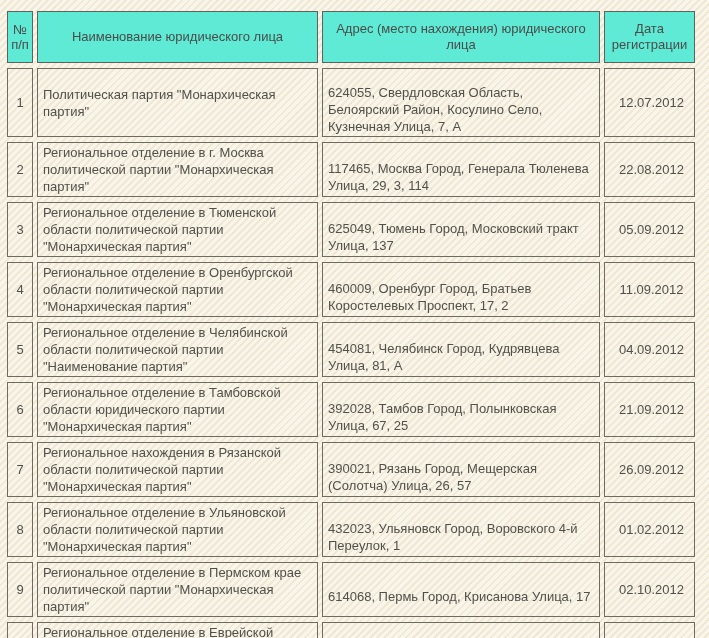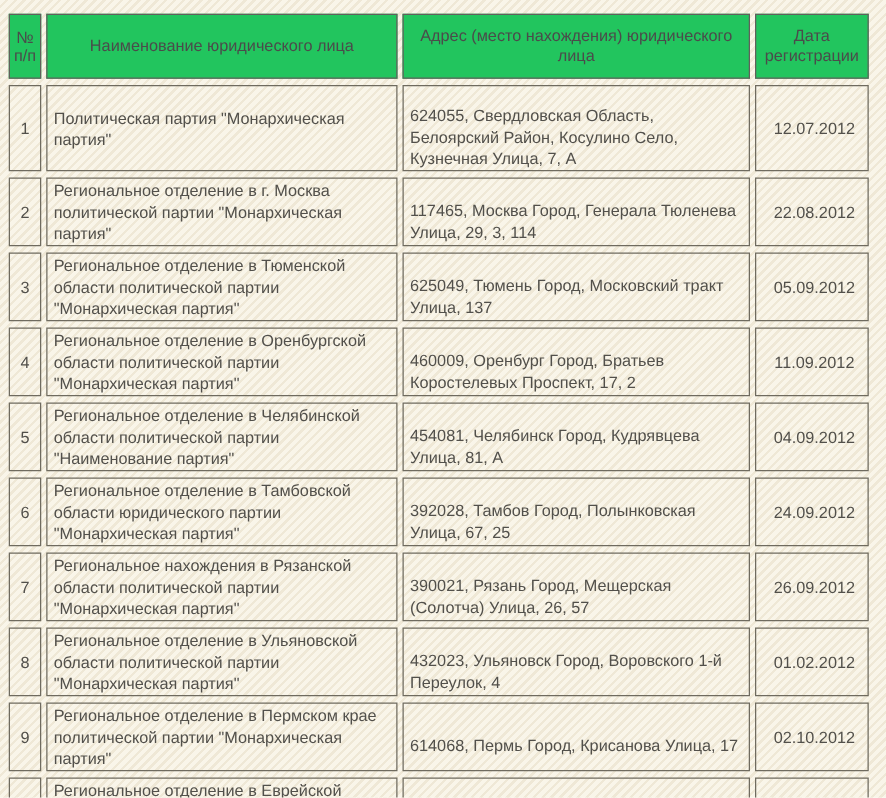--- a/index.html
+++ b/index.html
@@ -24,21 +24,21 @@
   col.c-name { width: 281px; }
   col.c-addr { width: 278px; }
   col.c-date { width: 91px; }
   th, td {
     box-sizing: border-box;
     font-size: 13px;
     line-height: 17px;
     vertical-align: middle;
   }
   th {
-    background: #22c55e;
+    background: #5eead4;
     border: 1px solid #61605c;
     color: #4b4b4b;
     font-weight: normal;
     text-align: center;
     height: 52px;
     line-height: 16px;
     padding: 2px;
   }
   th.h-num {
     word-break: break-all;
@@ -109,34 +109,34 @@
     <td class="num">5</td>
     <td class="name">Региональное отделение в Челябинской области политической партии "Наименование партия"</td>
     <td class="addr">454081, Челябинск Город, Кудрявцева Улица, 81, А</td>
     <td class="date">04.09.2012</td>
   </tr>
 
   <tr>
     <td class="num">6</td>
     <td class="name">Региональное отделение в Тамбовской области юридического партии "Монархическая партия"</td>
     <td class="addr">392028, Тамбов Город, Полынковская Улица, 67, 25</td>
-    <td class="date">24.09.2012</td>
+    <td class="date">21.09.2012</td>
   </tr>
 
   <tr>
     <td class="num">7</td>
     <td class="name">Региональное нахождения в Рязанской области политической партии "Монархическая партия"</td>
     <td class="addr">390021, Рязань Город, Мещерская (Солотча) Улица, 26, 57</td>
     <td class="date">26.09.2012</td>
   </tr>
 
   <tr>
     <td class="num">8</td>
     <td class="name">Региональное отделение в Ульяновской области политической партии "Монархическая партия"</td>
-    <td class="addr">432023, Ульяновск Город, Воровского 1-й Переулок, 4</td>
+    <td class="addr">432023, Ульяновск Город, Воровского 4-й Переулок, 1</td>
     <td class="date">01.02.2012</td>
   </tr>
 
   <tr>
     <td class="num">9</td>
     <td class="name">Региональное отделение в Пермском крае политической партии "Монархическая партия"</td>
     <td class="addr">614068, Пермь Город, Крисанова Улица, 17</td>
     <td class="date">02.10.2012</td>
   </tr>
 

